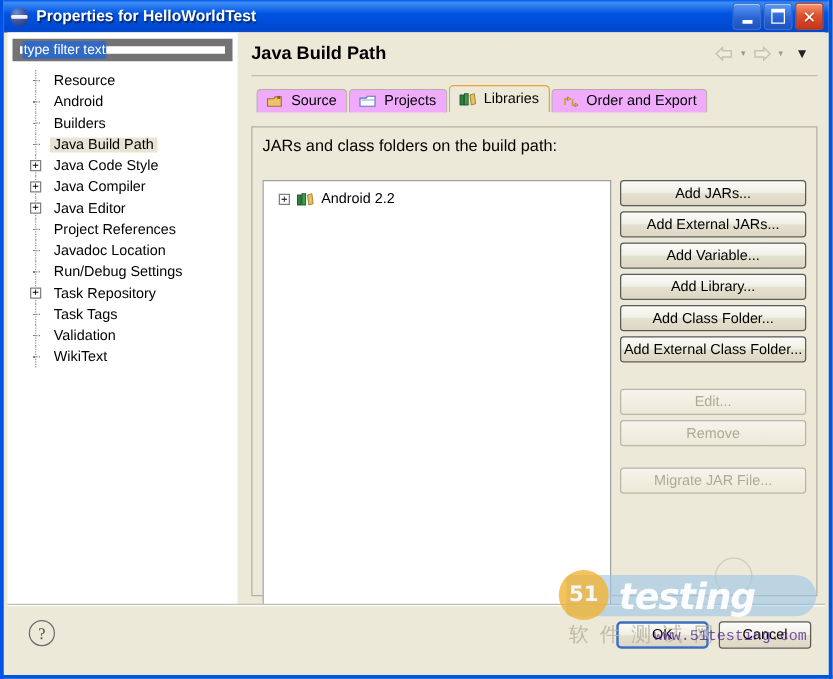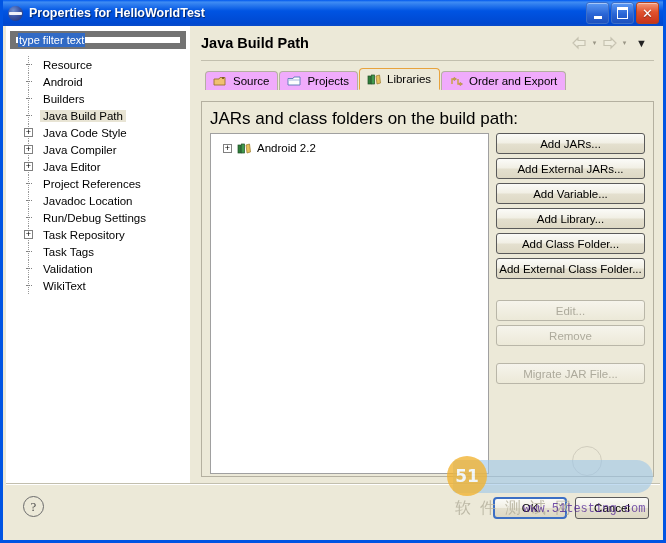--- a/index.html
+++ b/index.html
@@ -119,21 +119,21 @@
     border-bottom:1px solid #ece9d8;
   }
   .tab-ico{width:15px;height:13px;flex:none;position:relative;}
 
   
   .tab-panel{
     border:1px solid #b4b0a0;background:#ece9d8;
     position:absolute;left:10px;right:6px;top:75px;bottom:8px;
     padding:7px 8px 8px 8px;box-sizing:border-box;
   }
-  .panel-label{font-size:17px;margin-bottom:4px;}
+  .panel-label{font-size:13px;margin-bottom:20px;}
   .panel-body{display:flex;gap:7px;height:calc(100% - 18px);}
   .listbox{
     flex:1;background:#fff;border:1px solid #a0a0a0;
     padding:6px 4px;box-sizing:border-box;overflow:hidden;
   }
   .lrow{display:flex;align-items:center;gap:5px;height:16px;padding-left:8px;}
   .lrow .twist{
     width:9px;height:9px;border:1px solid #808080;background:#fff;
     display:flex;align-items:center;justify-content:center;
     font-size:9px;line-height:7px;flex:none;box-sizing:border-box;
@@ -395,17 +395,18 @@
       <div class="foot-btns">
         <div class="fbtn default">OK</div>
         <div class="fbtn">Cancel</div>
       </div>
     </div>
 
     <div class="watermark">
       <div class="wm-circle"></div>
       <div class="wm-band"></div>
       <div class="wm-51">51</div>
+      <div class="wm-text">testing</div>
       <div class="wm-cn">软件测试网</div>
       <div class="wm-url">www.51testing.com</div>
     </div>
   </div>
 </div>
 
 </body></html>

